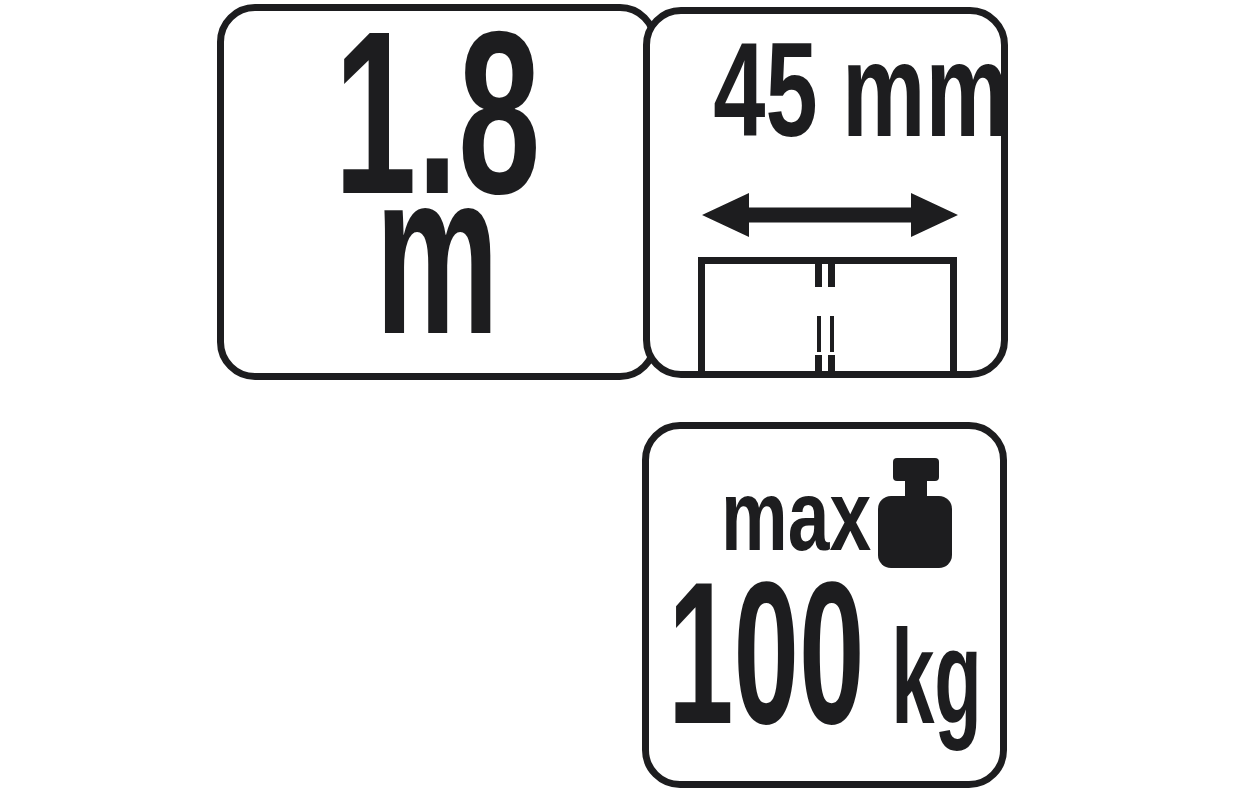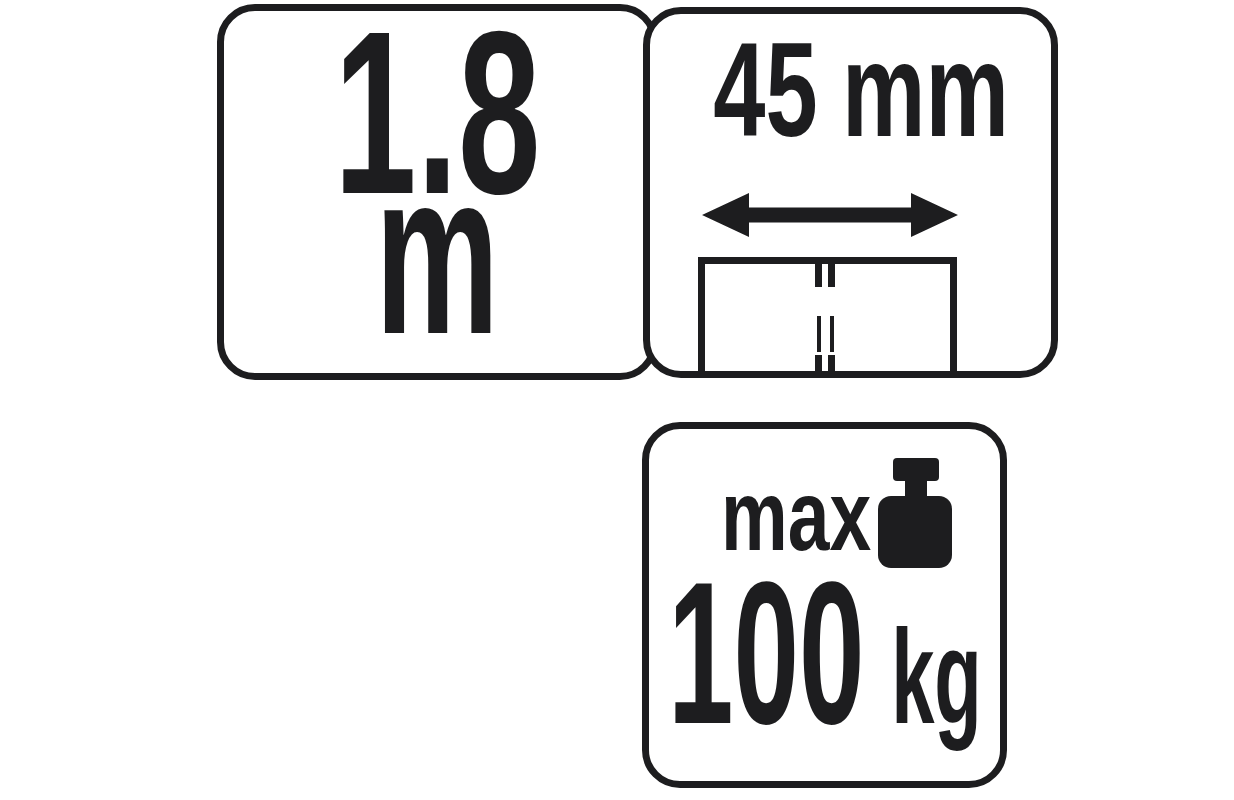--- a/index.html
+++ b/index.html
@@ -10,21 +10,21 @@
   .canvas { position: relative; width: 1234px; height: 800px; background: var(--paper); }
 
   .badge {
     position: absolute;
     border: 7px solid var(--ink);
     border-radius: 38px;
     background: var(--paper);
     overflow: hidden;
   }
   .badge-length { left: 217px; top: 4px;   width: 441px; height: 376px; }
-  .badge-width  { left: 643px; top: 7px;   width: 415px; height: 371px; }
+  .badge-width  { left: 643px; top: 7px;   width: 365px; height: 371px; }
   .badge-load   { left: 642px; top: 422px; width: 365px; height: 366px; }
 
   .txt { font-weight: bold; line-height: 1; white-space: nowrap; color: var(--ink); }
 
   
   .b1-line { position: absolute; left: 0; width: 100%; text-align: center; }
   .b1-value { top: -14px; font-size: 232px; }
   .b1-unit  { top: 126px; font-size: 232px; }
   .b1-value .sq { display: inline-block; transform: scaleX(0.64); transform-origin: center top; }
   .b1-unit  .sq { display: inline-block; transform: scaleX(0.60); transform-origin: center top; }

